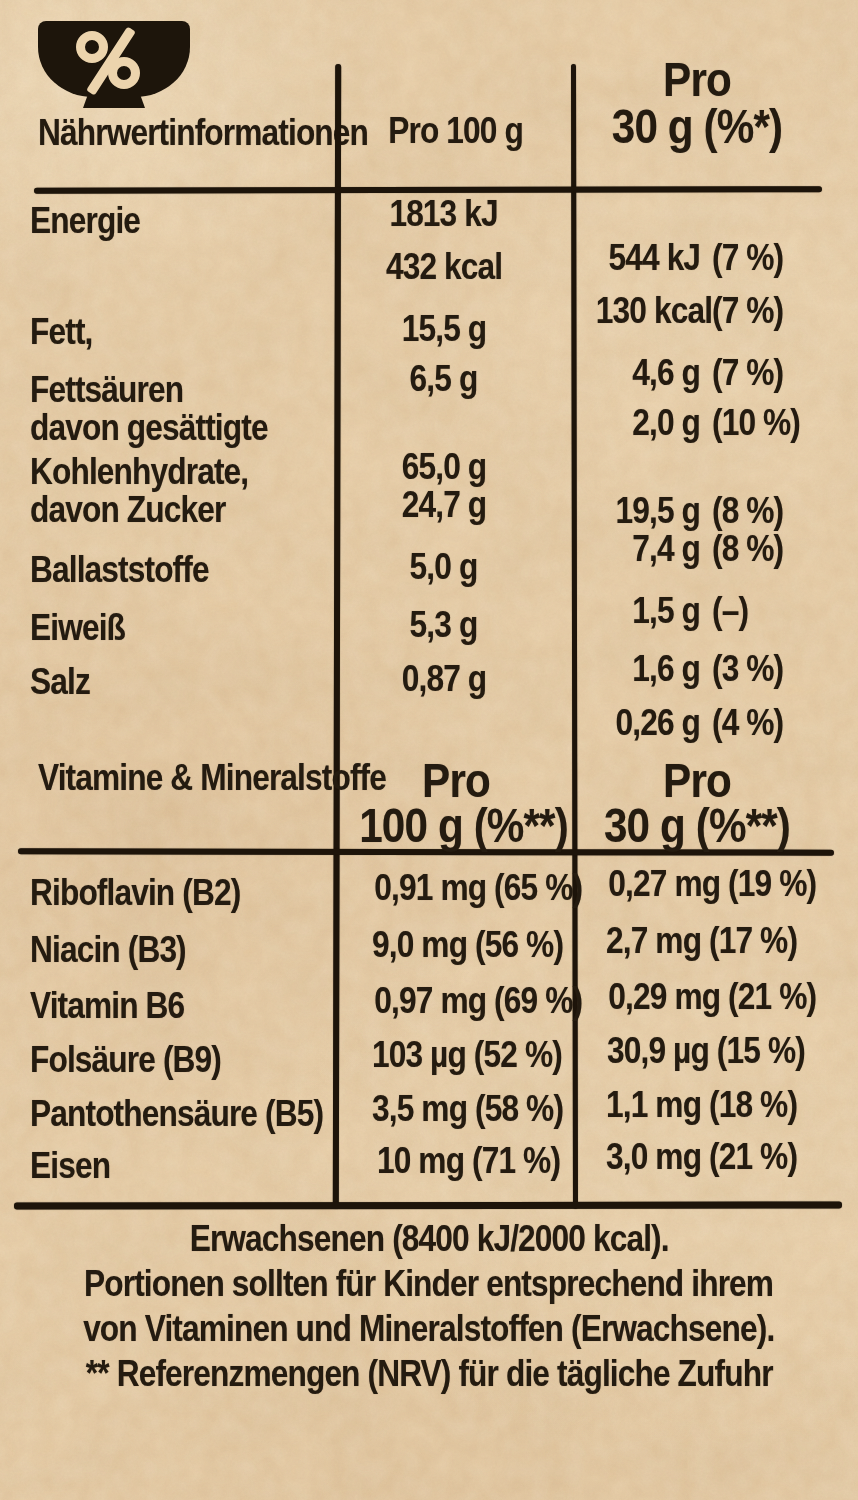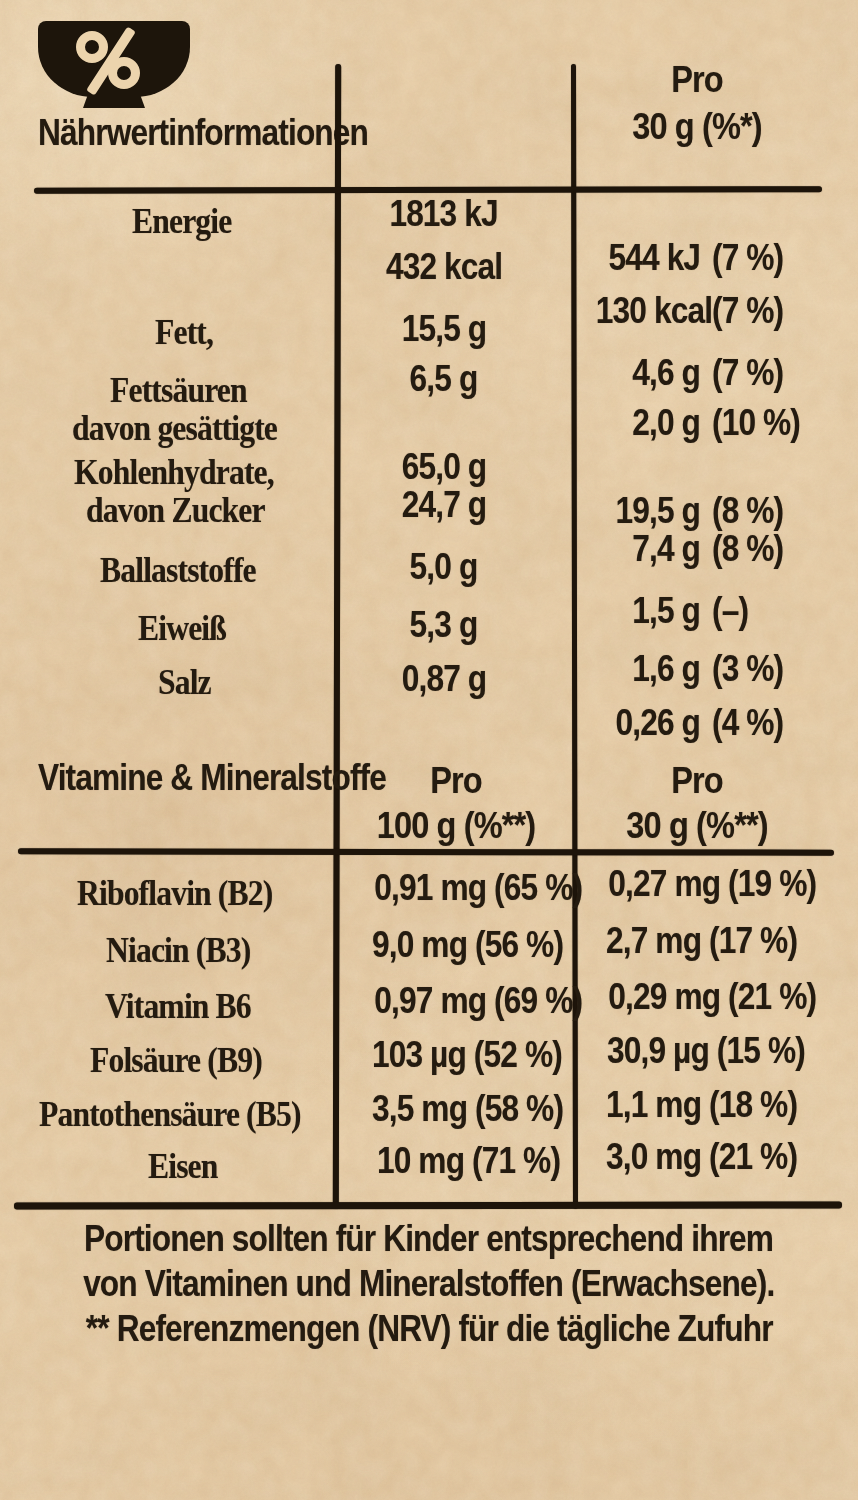--- a/index.html
+++ b/index.html
@@ -22,41 +22,41 @@
 
   
   .cx{display:inline-block;transform:scaleX(.88);letter-spacing:-1px;font-weight:700;
       text-shadow:0 0 1px rgba(46,30,12,.35);white-space:nowrap;}
   .cx-l{transform-origin:0 50%;}
   .cx-c{transform-origin:50% 50%;}
   .cx-r{transform-origin:100% 50%;}
 
   .abs{position:absolute;text-align:center;}
   .row{position:absolute;left:0;width:858px;font-size:36px;line-height:40px;}
-  .c1{position:absolute;left:38px;width:300px;text-align:center;font-family:Liberation Serif, serif;}
+  .c1{position:absolute;left:30px;width:300px;text-align:left;}
   .c1 .lbl{display:block;line-height:38px;}
   .c2{position:absolute;left:334px;width:220px;text-align:center;}
   .c3{position:absolute;left:580px;top:-4px;width:278px;white-space:nowrap;margin-top:48px;}
   .c3 .numbox{display:inline-block;width:120px;text-align:right;}
   .c3 .pctbox{display:inline-block;margin-left:12px;text-align:left;}
   .vmid{position:absolute;left:346px;width:214px;text-align:right;}
   .vright{position:absolute;left:580px;top:-4px;width:213px;text-align:right;}
   .off4 .c1{padding-top:4px;}
   .off6 .c1{padding-top:6px;}
   .off8 .c1{padding-top:8px;}
   .off12 .c1{padding-top:12px;}
 
   
   .vline,.hline{position:absolute;background:#1d140a;border-radius:3px;
       box-shadow:0 0 1px rgba(29,20,10,.6);}
   .hline{height:6px;}
 
   
   .hdr{font-size:36px;line-height:40px;}
-  .hdr2{font-size:37px;line-height:45px;text-align:center;}
+  .hdr2{font-size:48px;line-height:45px;text-align:center;}
 
   
   .bowl{position:absolute;left:38px;top:21px;width:152px;height:87px;}
   .bowl-body{position:absolute;left:0;top:0;width:152px;height:76px;background:#1d150b;
       border-radius:8px 8px 55px 55px / 8px 8px 50px 50px;}
   .bowl-foot{position:absolute;left:45px;top:75px;width:62px;height:12px;background:#1d150b;
       clip-path:polygon(7% 0,93% 0,100% 100%,0 100%);}
   .pct-ring{position:absolute;width:32px;height:32px;border:9px solid #ecd4ad;border-radius:50%;
       box-sizing:border-box;}
   .ring-top{left:38px;top:10px;}
@@ -80,20 +80,23 @@
       <div class="bowl-body"></div>
       <div class="bowl-foot"></div>
       <div class="pct-ring ring-top"></div>
       <div class="pct-ring ring-bot"></div>
       <div class="pct-slash"></div>
     </div>
 
     <div class="abs hdr" style="left:38px;top:113px;width:300px;">
       <span class="cx cx-l">Nährwertinformationen</span>
     </div>
+    <div class="abs hdr" style="left:346px;top:111px;width:220px;text-align:center;">
+      <span class="cx cx-c">Pro 100 g</span>
+    </div>
     <div class="abs hdr2" style="left:580px;top:56px;width:234px;line-height:47px;">
       <span class="cx cx-c" style="display:block;">Pro</span>
       <span class="cx cx-c" style="display:block;">30 g (%*)</span>
     </div>
 
     <div class="vline" style="left:334px;top:64px;width:6px;height:1145px;transform:rotate(.12deg);"></div>
     <div class="vline" style="left:572px;top:64px;width:5px;height:1145px;transform:rotate(-.1deg);"></div>
     <div class="hline" style="left:34px;top:187px;width:788px;transform:rotate(-.12deg);"></div>
     <div class="hline" style="left:18px;top:849px;width:816px;transform:rotate(.1deg);"></div>
     <div class="hline" style="left:14px;top:1202px;width:828px;height:7px;transform:rotate(-.08deg);"></div>
@@ -222,20 +225,21 @@
 
     <div class="row off6" style="top:1141px;">
       <div class="c1">
           <span class="lbl"><span class="cx cx-l">Eisen</span></span>
         </div>
       <div class="vmid"><span class="cx cx-r">10 mg (71 %)</span></div>
       <div class="vright"><span class="cx cx-r">3,0 mg (21 %)</span></div>
     </div>
 
     <div class="foot">
+      <span class="fline"><span class="cx cx-c">Erwachsenen (8400 kJ/2000 kcal).</span></span>
       <span class="fline"><span class="cx cx-c">Portionen sollten für Kinder entsprechend ihrem</span></span>
       <span class="fline"><span class="cx cx-c">von Vitaminen und Mineralstoffen (Erwachsene).</span></span>
       <span class="fline"><span class="cx cx-c">** Referenzmengen (NRV) für die tägliche Zufuhr</span></span>
     </div>
 
   </div>
 
   <svg class="tex" width="858" height="1500" viewBox="0 0 858 1500">
     <defs>
       <filter id="fBlotch" x="0" y="0" width="100%" height="100%">

